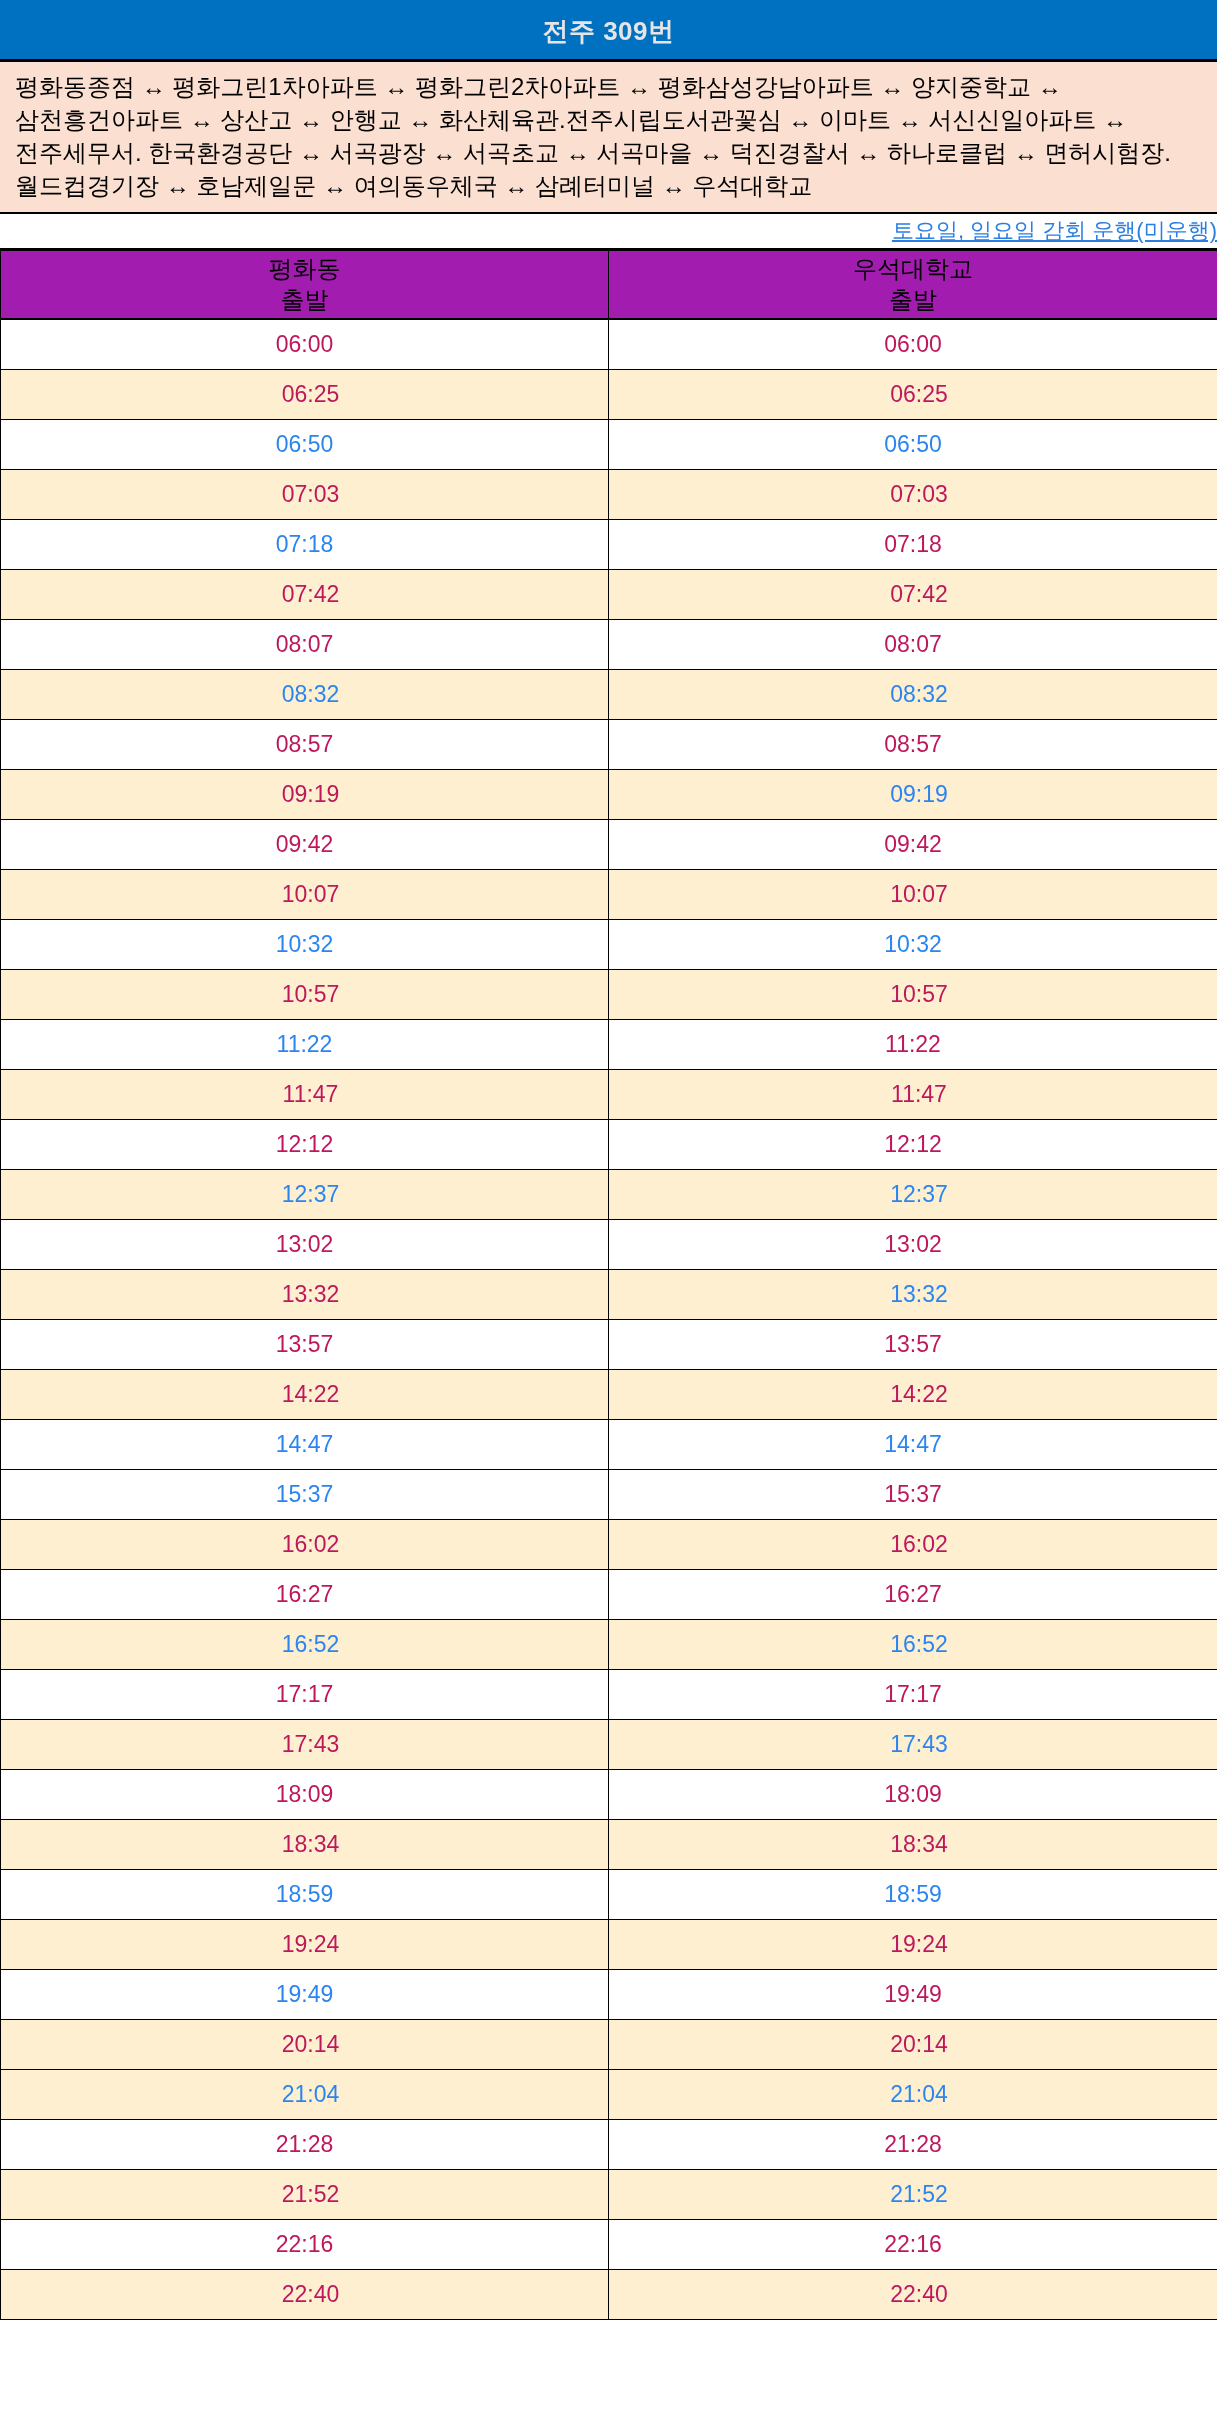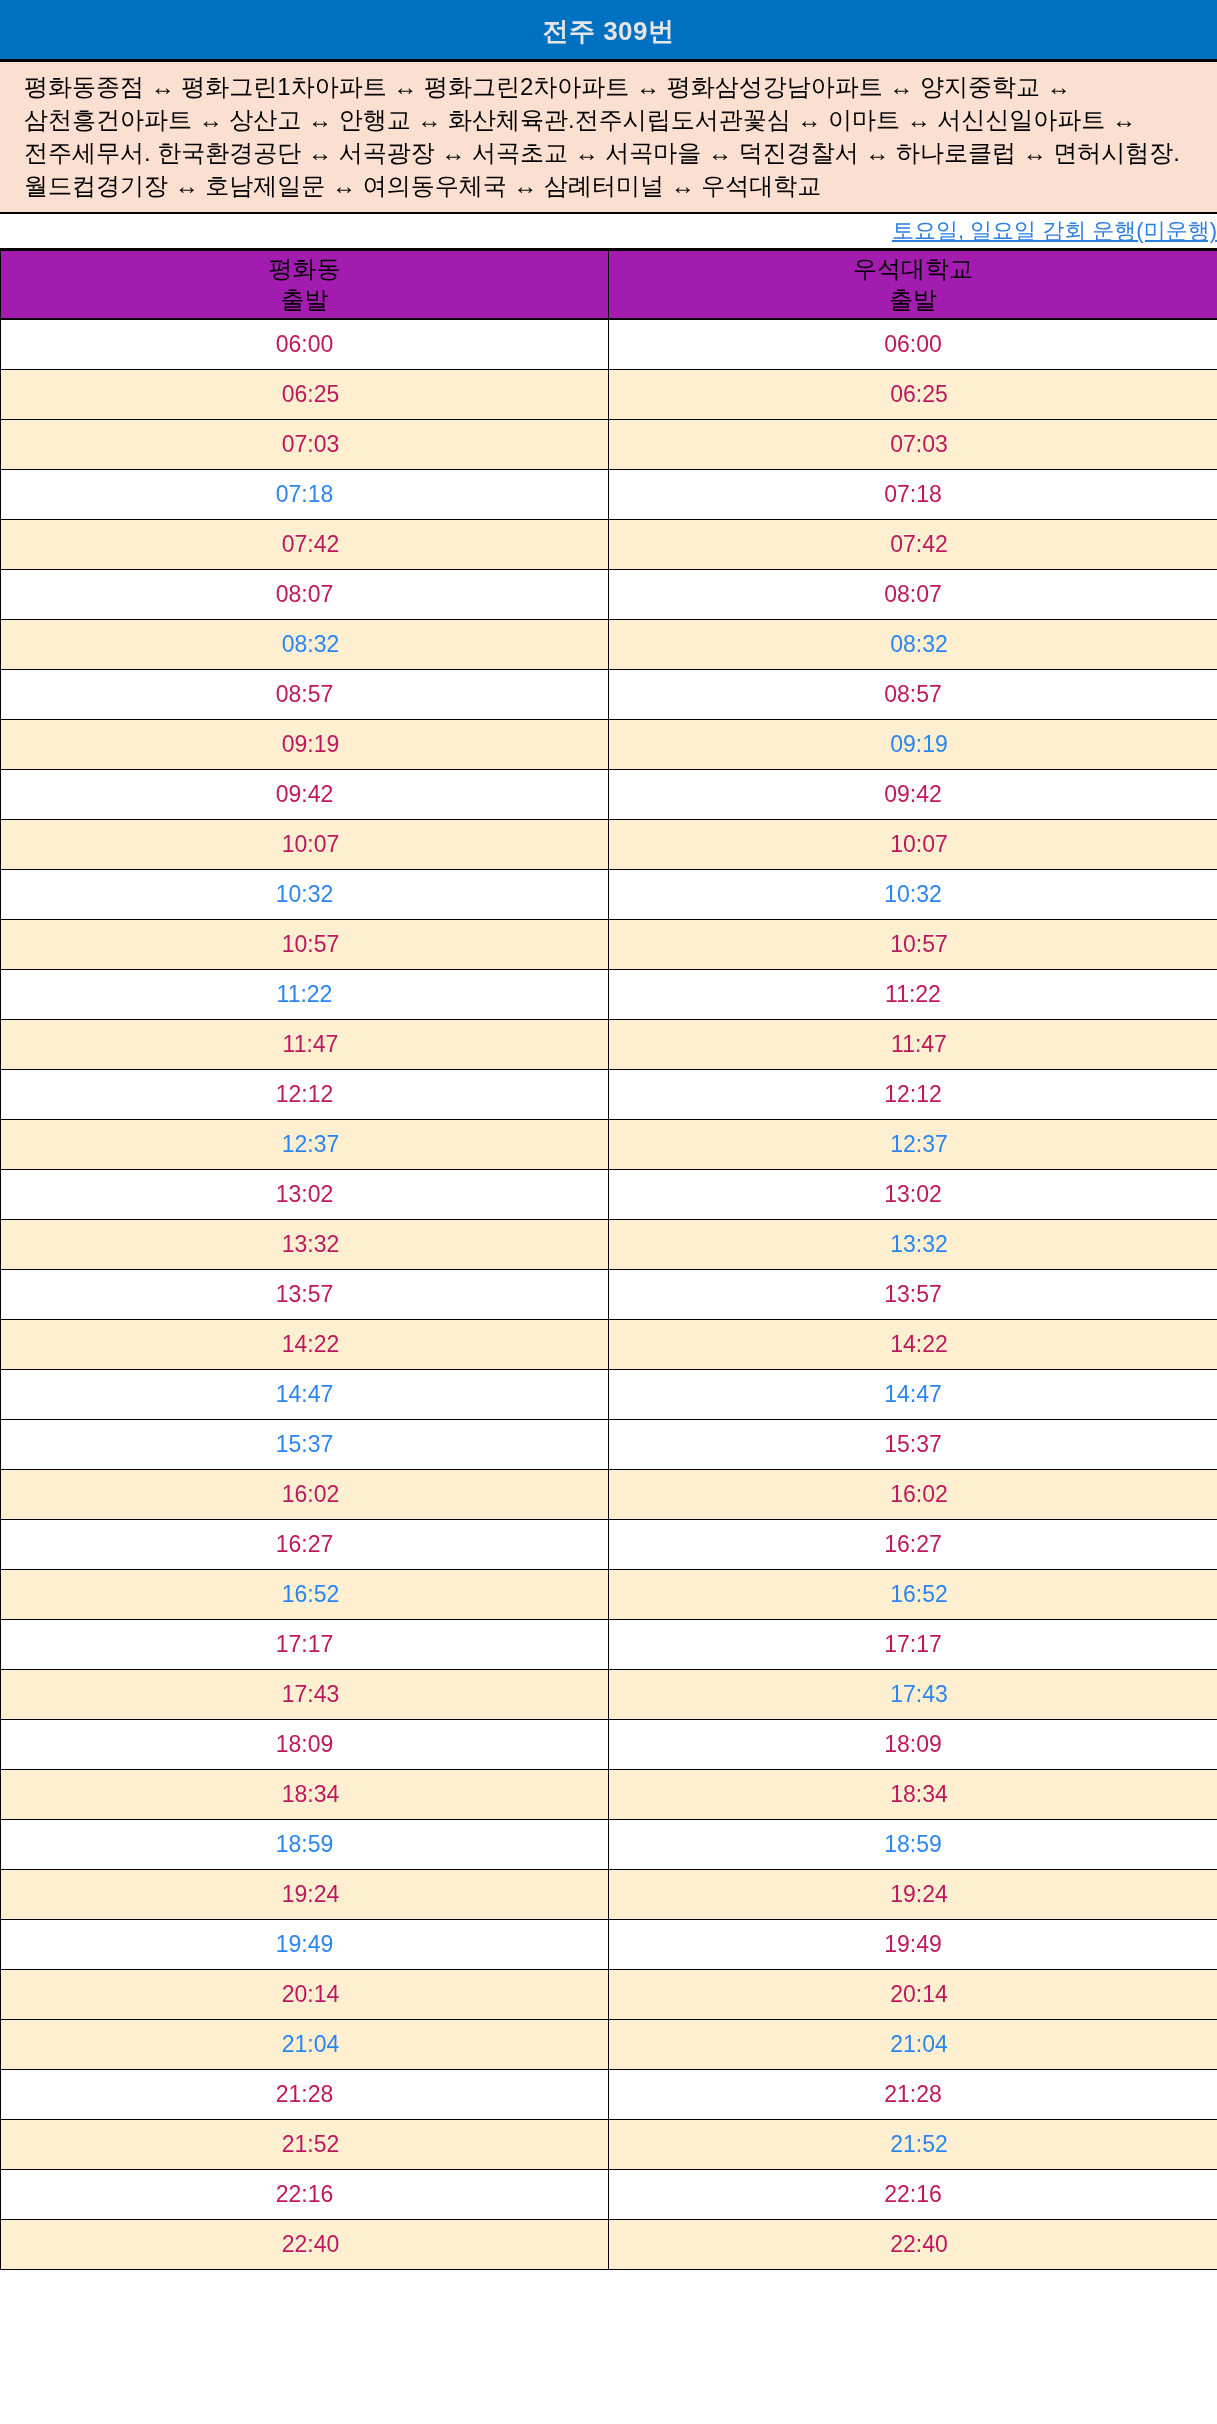--- a/index.html
+++ b/index.html
@@ -28,21 +28,21 @@
     font-weight: bold;
     letter-spacing: 0.5px;
     height: 62px;
     line-height: 62px;
     border-bottom: 3px solid #000000;
   }
 
   
   .route-box {
     background: #fbe0d1;
-    padding: 8px 6px 10px 24px;
+    padding: 8px 6px 10px 15px;
     font-size: 24px;
     line-height: 1.38;
     font-weight: normal;
     color: #000000;
     word-break: keep-all;
     border-bottom: 2px solid #000000;
   }
 
   
   .note-row {
@@ -130,20 +130,24 @@
     </thead>
     <tbody id="timetable-body">
         <tr class="row-white">
           <td class="time-black">06:00</td>
           <td class="time-black">06:00</td>
         </tr>
         <tr class="row-cream">
           <td class="time-black">06:25</td>
           <td class="time-black">06:25</td>
         </tr>
+        <tr class="row-white">
+          <td class="time-blue">06:50</td>
+          <td class="time-blue">06:50</td>
+        </tr>
         <tr class="row-cream">
           <td class="time-black">07:03</td>
           <td class="time-black">07:03</td>
         </tr>
         <tr class="row-white">
           <td class="time-blue">07:18</td>
           <td class="time-black">07:18</td>
         </tr>
         <tr class="row-cream">
           <td class="time-black">07:42</td>

